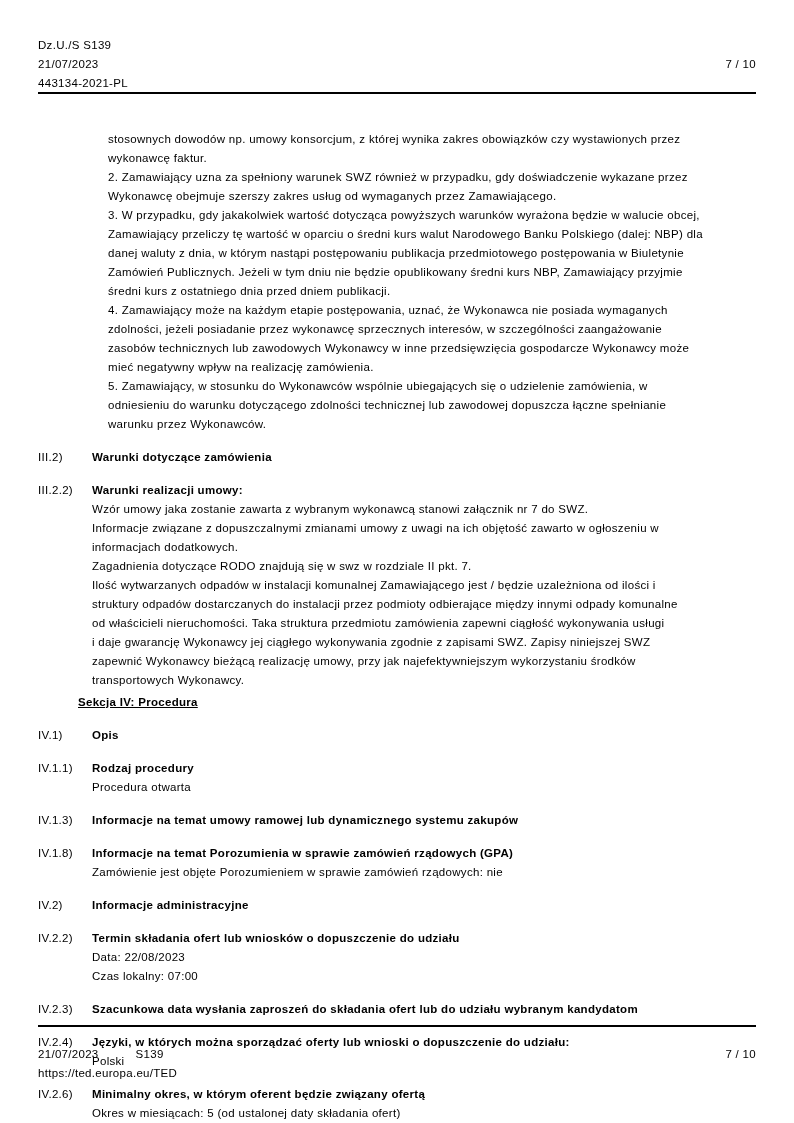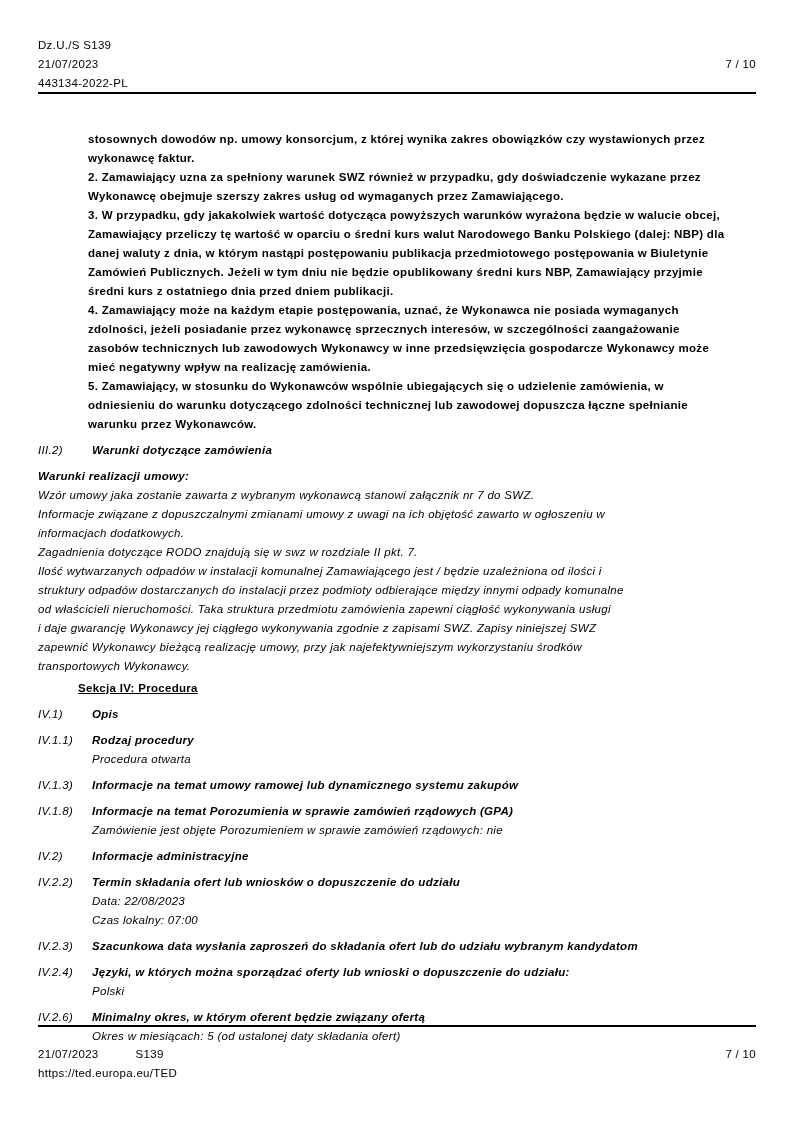--- a/index.html
+++ b/index.html
@@ -34,29 +34,27 @@
     border-top: 2px solid #000000;
   }
   .rule-top { top: 92px; }
   .content-area {
     position: absolute;
     top: 130px;
     left: 38px;
     width: 718px;
   }
   .intro {
-    margin-left: 50px;
+    margin-left: 70px;
     width: 664px;
     white-space: pre-line;
-    font-weight: bold;
   }
   .row {
     display: flex;
-    margin-top: 7px;
-    font-style: italic;
+    margin-top: 14px;
   }
   .row .label { flex: 0 0 54px; }
   .row .cell { width: 664px; }
   .heading { font-weight: bold; }
   .content { white-space: pre-line; }
   .group-title {
     font-weight: bold;
     text-decoration: underline;
     margin-top: 3px;
     margin-left: 40px;
@@ -78,21 +76,21 @@
   }
 </style>
 </head>
 <body>
 
 <div class="page">
 
   <div class="header">
     <div class="hline">Dz.U./S S139</div>
     <div class="hline">21/07/2023</div>
-    <div class="hline">443134-2022-PL</div>
+    <div class="hline">443134-2021-PL</div>
     <div class="page-ind">7 / 10</div>
   </div>
   <div class="rule rule-top"></div>
 
   <div class="content-area">
 
     <div class="intro">stosownych dowodów np. umowy konsorcjum, z której wynika zakres obowiązków czy wystawionych przez
 wykonawcę faktur.
 2. Zamawiający uzna za spełniony warunek SWZ również w przypadku, gdy doświadczenie wykazane przez
 Wykonawcę obejmuje szerszy zakres usług od wymaganych przez Zamawiającego.
@@ -111,20 +109,21 @@
 
     <div class="row">
       <span class="label">III.2)</span>
       <div class="cell">
         <div class="heading">Warunki dotyczące zamówienia</div>
         <div class="content"></div>
       </div>
     </div>
 
     <div class="row">
+      <span class="label">III.2.2)</span>
       <div class="cell">
         <div class="heading">Warunki realizacji umowy:</div>
         <div class="content">Wzór umowy jaka zostanie zawarta z wybranym wykonawcą stanowi załącznik nr 7 do SWZ.
 Informacje związane z dopuszczalnymi zmianami umowy z uwagi na ich objętość zawarto w ogłoszeniu w
 informacjach dodatkowych.
 Zagadnienia dotyczące RODO znajdują się w swz w rozdziale II pkt. 7.
 Ilość wytwarzanych odpadów w instalacji komunalnej Zamawiającego jest / będzie uzależniona od ilości i
 struktury odpadów dostarczanych do instalacji przez podmioty odbierające między innymi odpady komunalne
 od właścicieli nieruchomości. Taka struktura przedmiotu zamówienia zapewni ciągłość wykonywania usługi
 i daje gwarancję Wykonawcy jej ciągłego wykonywania zgodnie z zapisami SWZ. Zapisy niniejszej SWZ

